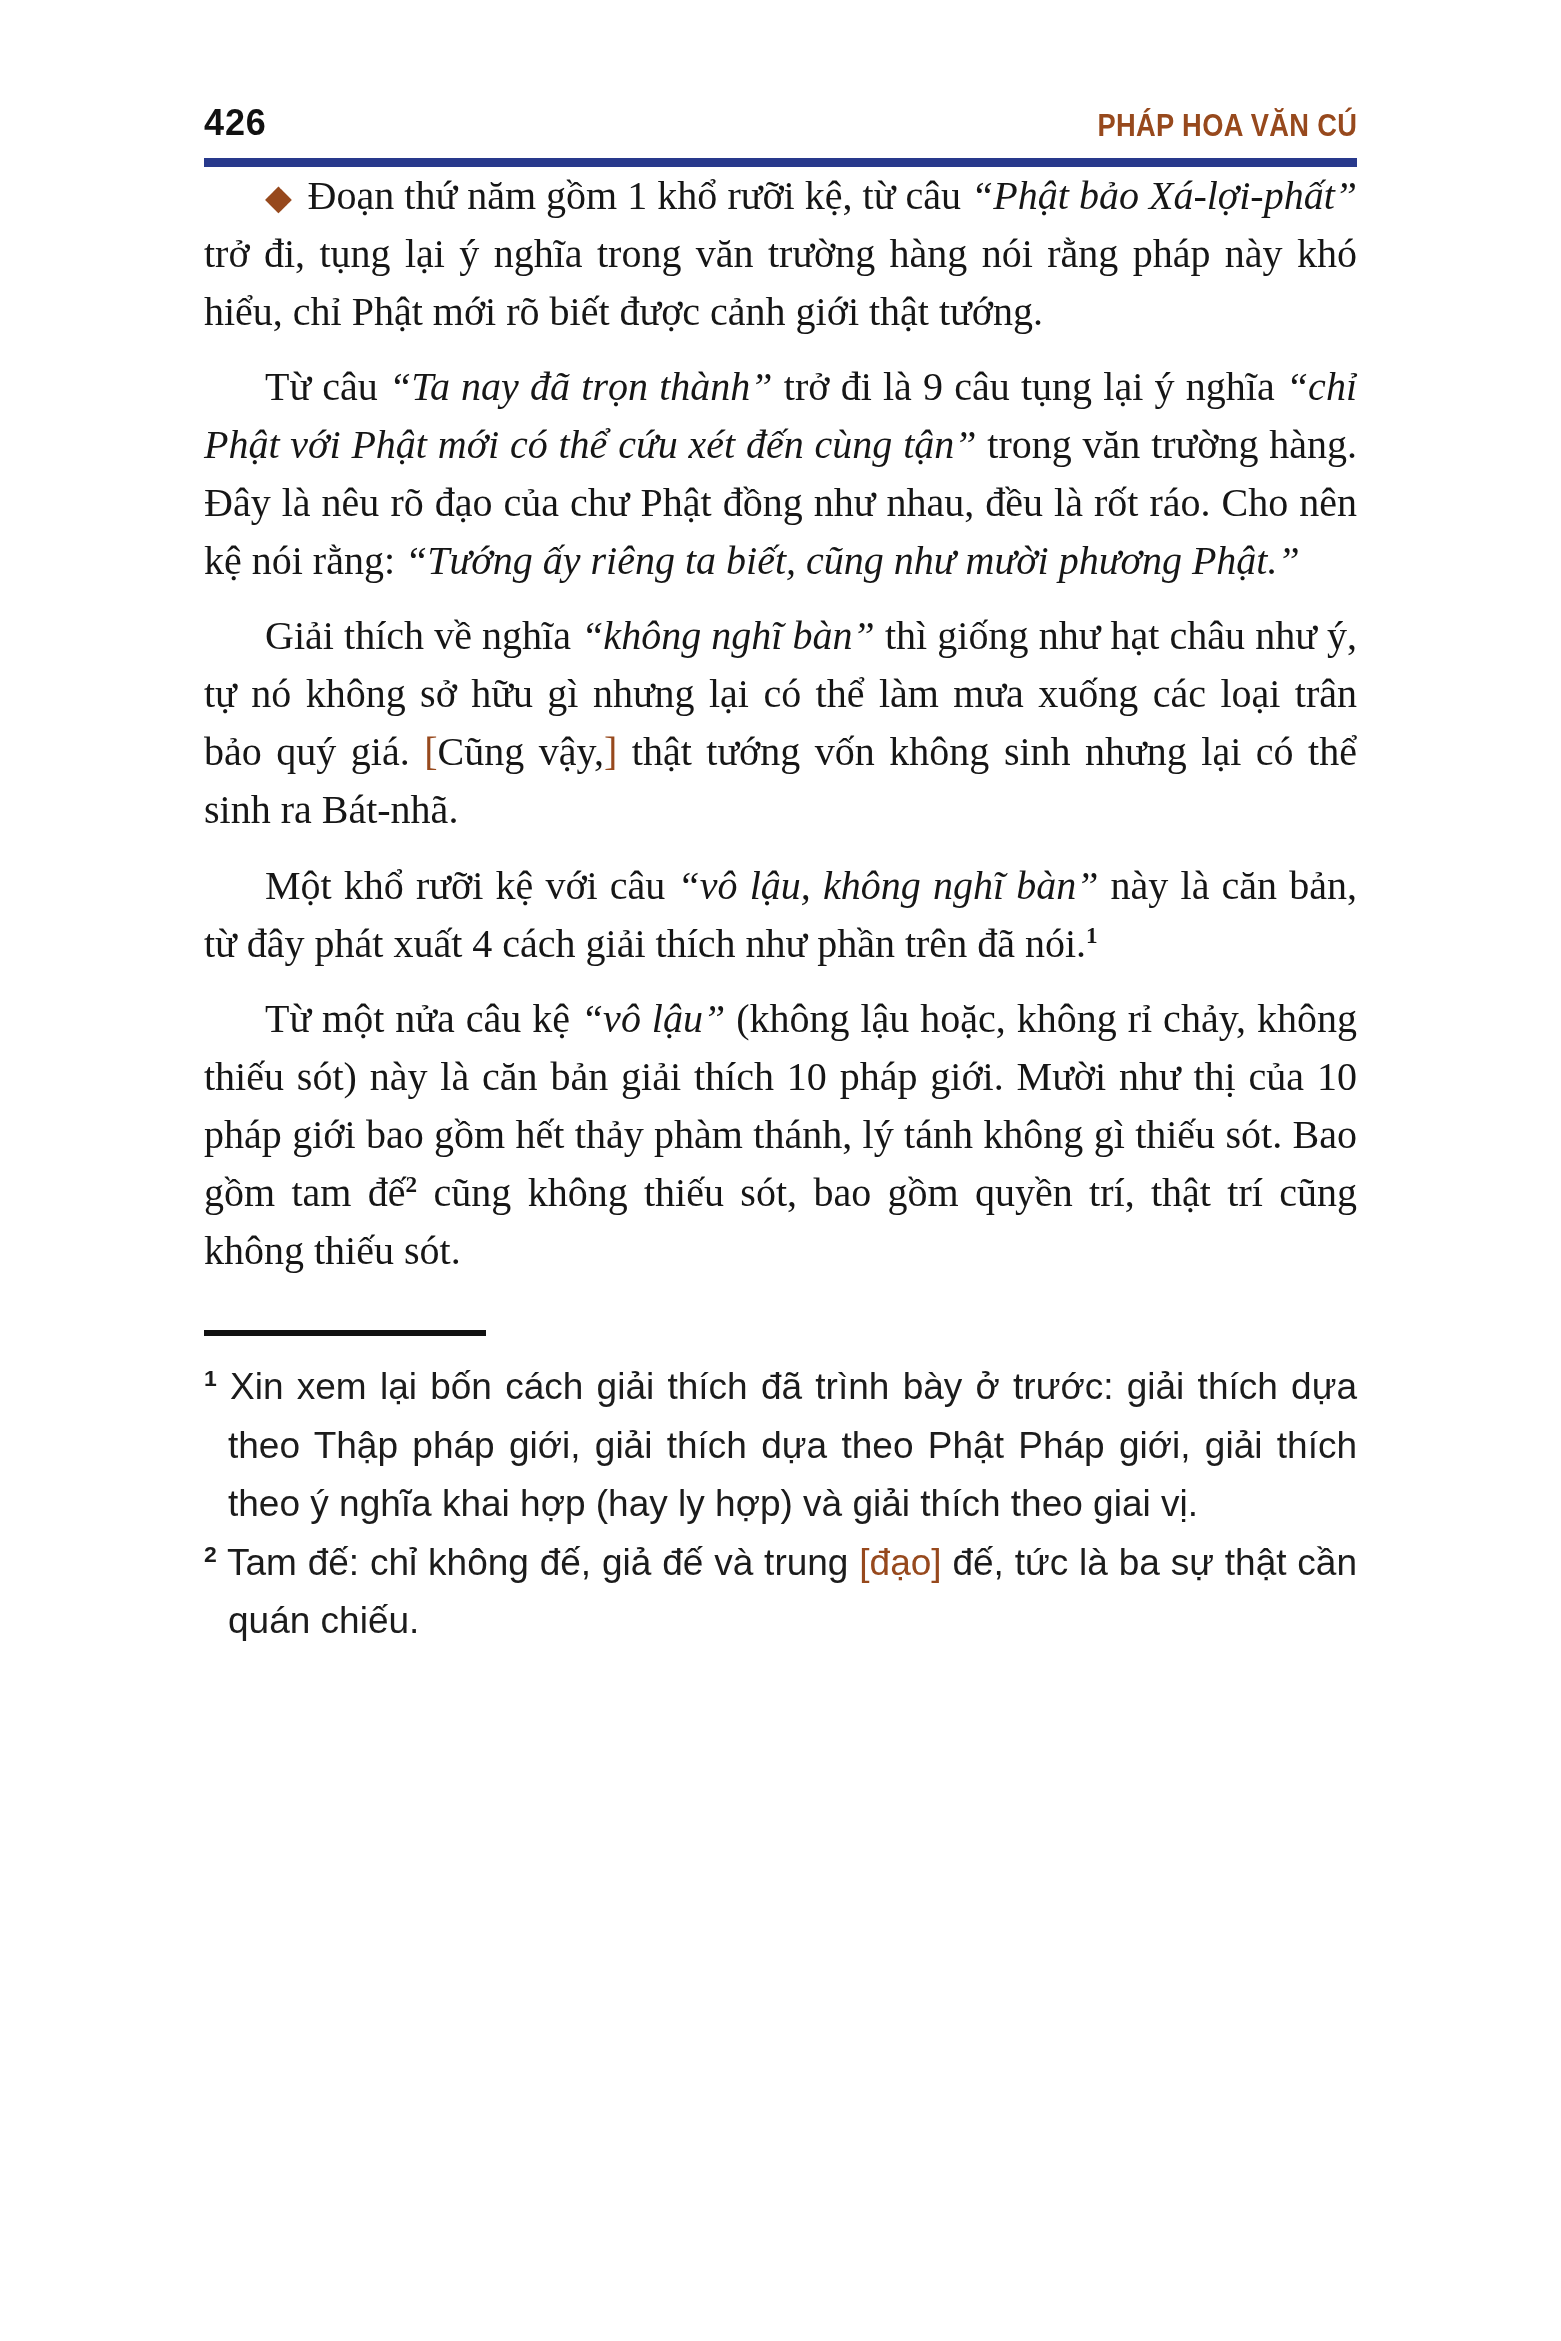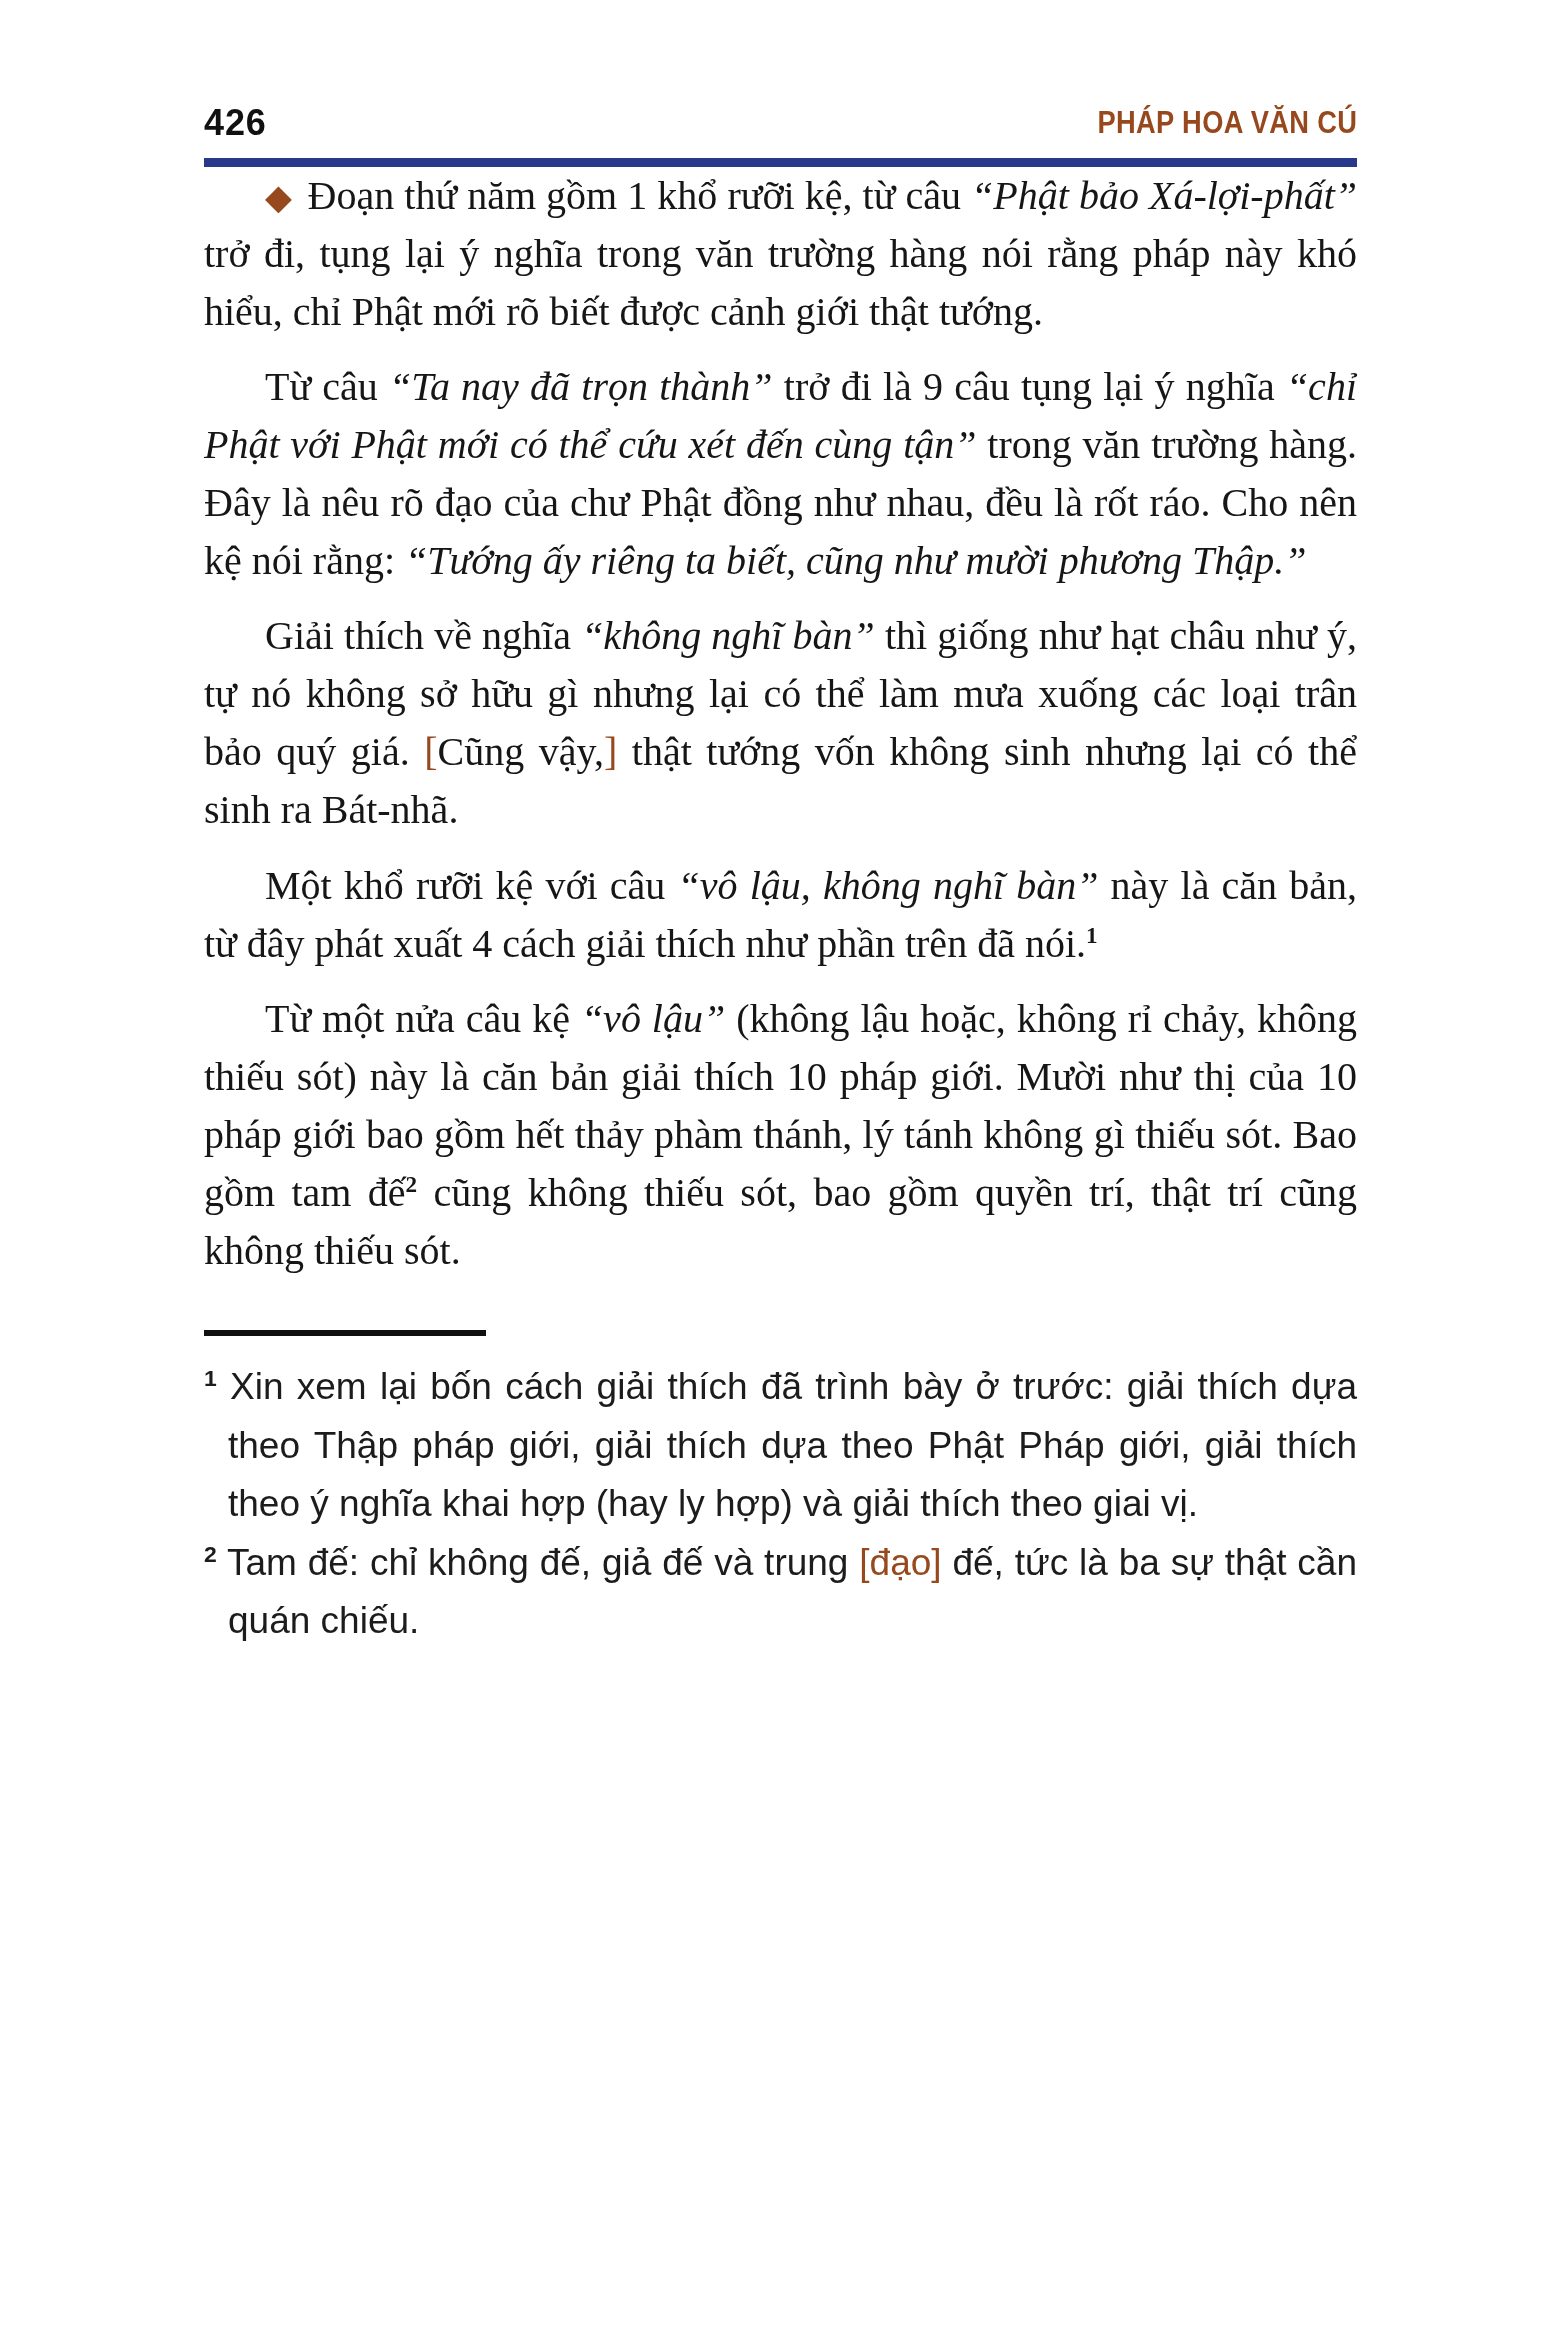--- a/index.html
+++ b/index.html
@@ -11,21 +11,21 @@
   html,body{margin:0;padding:0;background:#ffffff;}
   .page{
     position:relative;
     width:1561px;height:2342px;
     background:#ffffff;
     padding:102px 204px 0 204px;
     font-family:"Liberation Serif", serif;
     color:var(--ink);
   }
   header.pagehead{
-    display:flex;justify-content:space-between;align-items:center;
+    display:flex;justify-content:space-between;align-items:flex-end;
   }
   .page-number{
     font-family:"Liberation Sans", sans-serif;
     font-weight:700;font-size:36px;letter-spacing:0.9px;color:#111;
   }
   .running-title{
     font-family:"Liberation Sans", sans-serif;
     font-weight:700;font-size:31px;letter-spacing:0.4px;
     color:var(--accent);
     display:inline-block;transform:scaleX(0.88);transform-origin:right center;
@@ -76,21 +76,21 @@
 
 <div class="page">
   <header class="pagehead">
     <span class="page-number">426</span>
     <span class="running-title">PHÁP HOA VĂN CÚ</span>
   </header>
   <div class="header-rule"></div>
 
   <main class="bodytext" id="paragraphs">
       <p><span class="bullet">◆</span><span>Đoạn thứ năm gồm 1 khổ rưỡi kệ, từ câu </span><span class="it">“Phật bảo Xá-lợi-phất”</span><span> trở đi, tụng lại ý nghĩa trong văn trường hàng nói rằng pháp này khó hiểu, chỉ Phật mới rõ biết được cảnh giới thật tướng.</span></p>
-      <p><span>Từ câu </span><span class="it">“Ta nay đã trọn thành”</span><span> trở đi là 9 câu tụng lại ý nghĩa </span><span class="it">“chỉ Phật với Phật mới có thể cứu xét đến cùng tận”</span><span> trong văn trường hàng. Đây là nêu rõ đạo của chư Phật đồng như nhau, đều là rốt ráo. Cho nên kệ nói rằng: </span><span class="it">“Tướng ấy riêng ta biết, cũng như mười phương Thập.”</span></p>
+      <p><span>Từ câu </span><span class="it">“Ta nay đã trọn thành”</span><span> trở đi là 9 câu tụng lại ý nghĩa </span><span class="it">“chỉ Phật với Phật mới có thể cứu xét đến cùng tận”</span><span> trong văn trường hàng. Đây là nêu rõ đạo của chư Phật đồng như nhau, đều là rốt ráo. Cho nên kệ nói rằng: </span><span class="it">“Tướng ấy riêng ta biết, cũng như mười phương Phật.”</span></p>
       <p><span>Giải thích về nghĩa </span><span class="it">“không nghĩ bàn”</span><span> thì giống như hạt châu như ý, tự nó không sở hữu gì nhưng lại có thể làm mưa xuống các loại trân bảo quý giá. </span><span class="bracket">[</span><span>Cũng vậy,</span><span class="bracket">]</span><span> thật tướng vốn không sinh nhưng lại có thể sinh ra Bát-nhã.</span></p>
       <p><span>Một khổ rưỡi kệ với câu </span><span class="it">“vô lậu, không nghĩ bàn”</span><span> này là căn bản, từ đây phát xuất 4 cách giải thích như phần trên đã nói.</span><sup class="fnref">1</sup></p>
       <p><span>Từ một nửa câu kệ </span><span class="it">“vô lậu”</span><span> (không lậu hoặc, không rỉ chảy, không thiếu sót) này là căn bản giải thích 10 pháp giới. Mười như thị của 10 pháp giới bao gồm hết thảy phàm thánh, lý tánh không gì thiếu sót. Bao gồm tam đế</span><sup class="fnref">2</sup><span> cũng không thiếu sót, bao gồm quyền trí, thật trí cũng không thiếu sót.</span></p>
     </main>
 
   <div class="fn-sep"></div>
   <section class="footnotes" id="footnotes">
       <div class="footnote"><sup>1</sup><span> Xin xem lại bốn cách giải thích đã trình bày ở trước: giải thích dựa theo Thập pháp giới, giải thích dựa theo Phật Pháp giới, giải thích theo ý nghĩa khai hợp (hay ly hợp) và giải thích theo giai vị.</span></div>
       <div class="footnote"><sup>2</sup><span> Tam đế: chỉ không đế, giả đế và trung </span><span class="bracket">[đạo]</span><span> đế, tức là ba sự thật cần quán chiếu.</span></div>
     </section>

